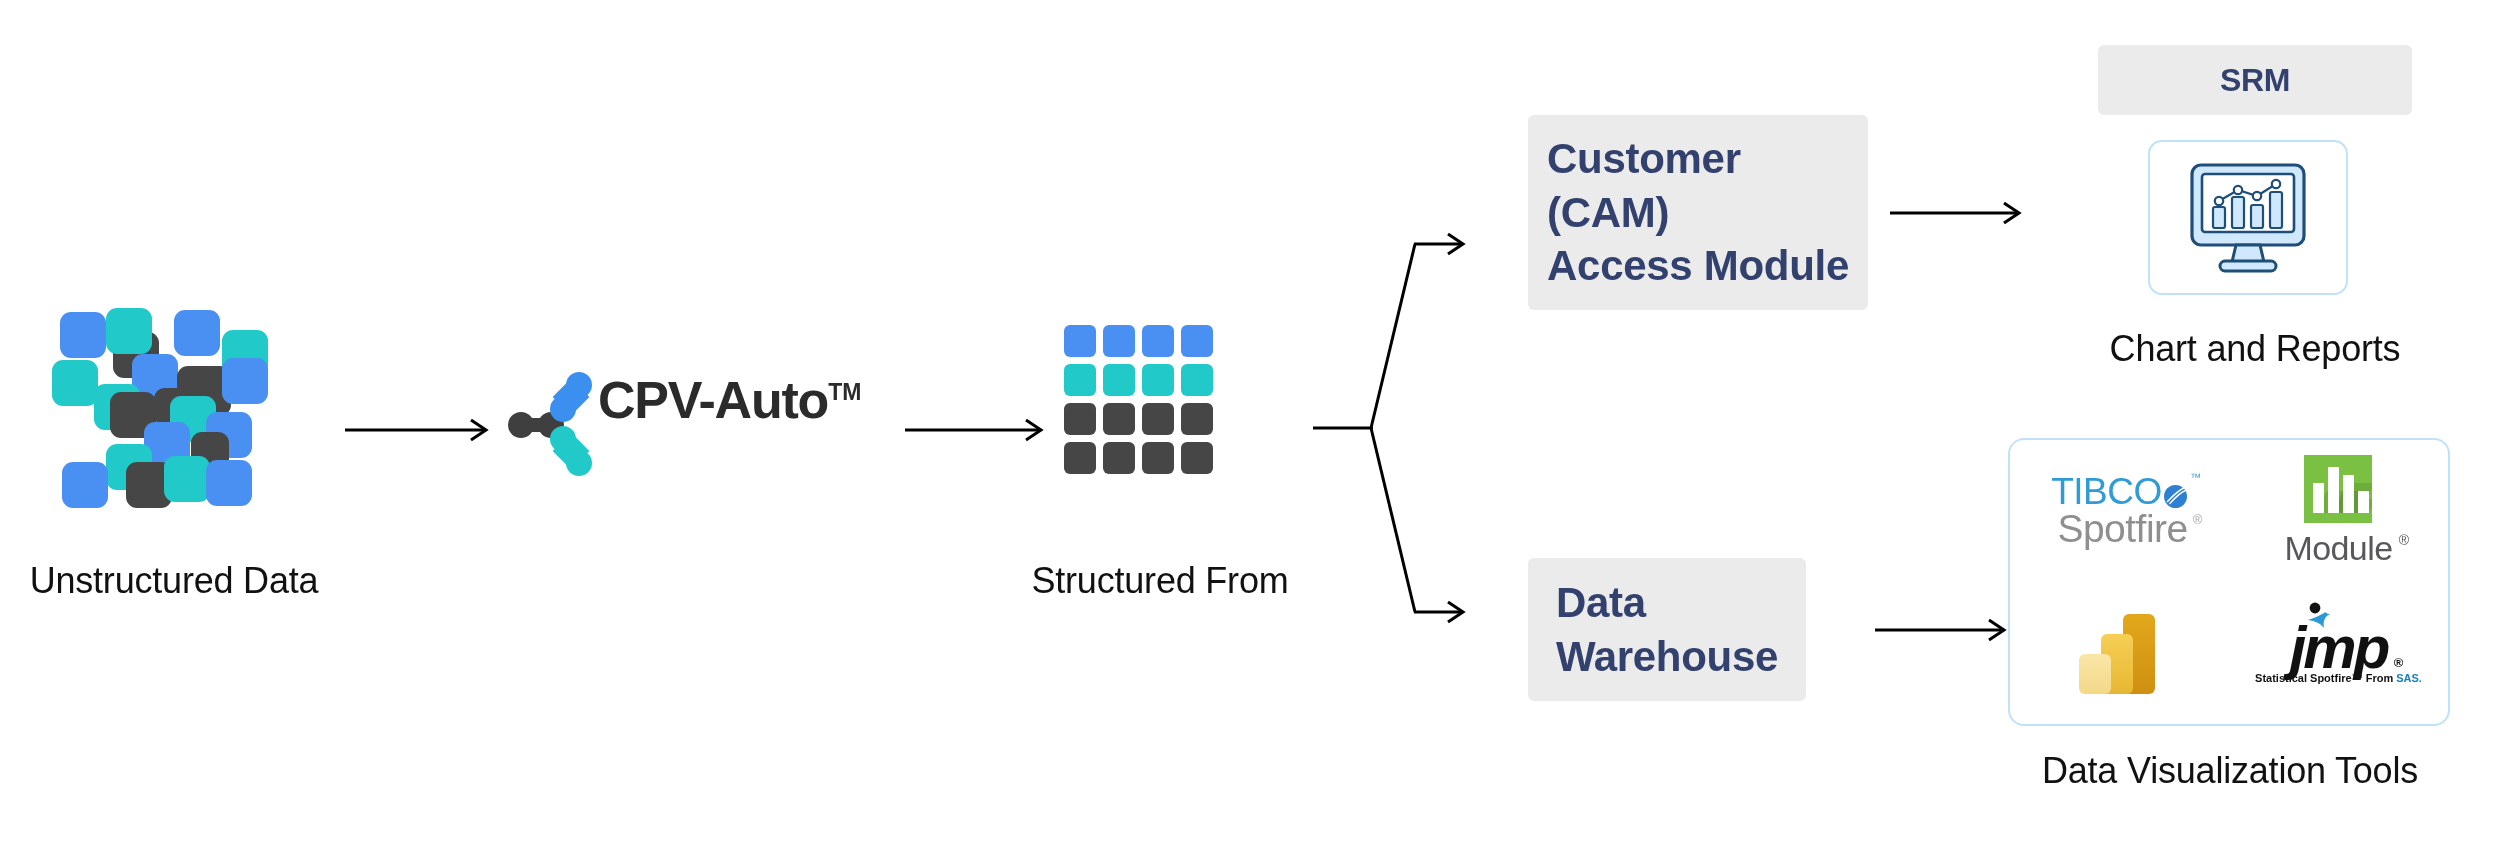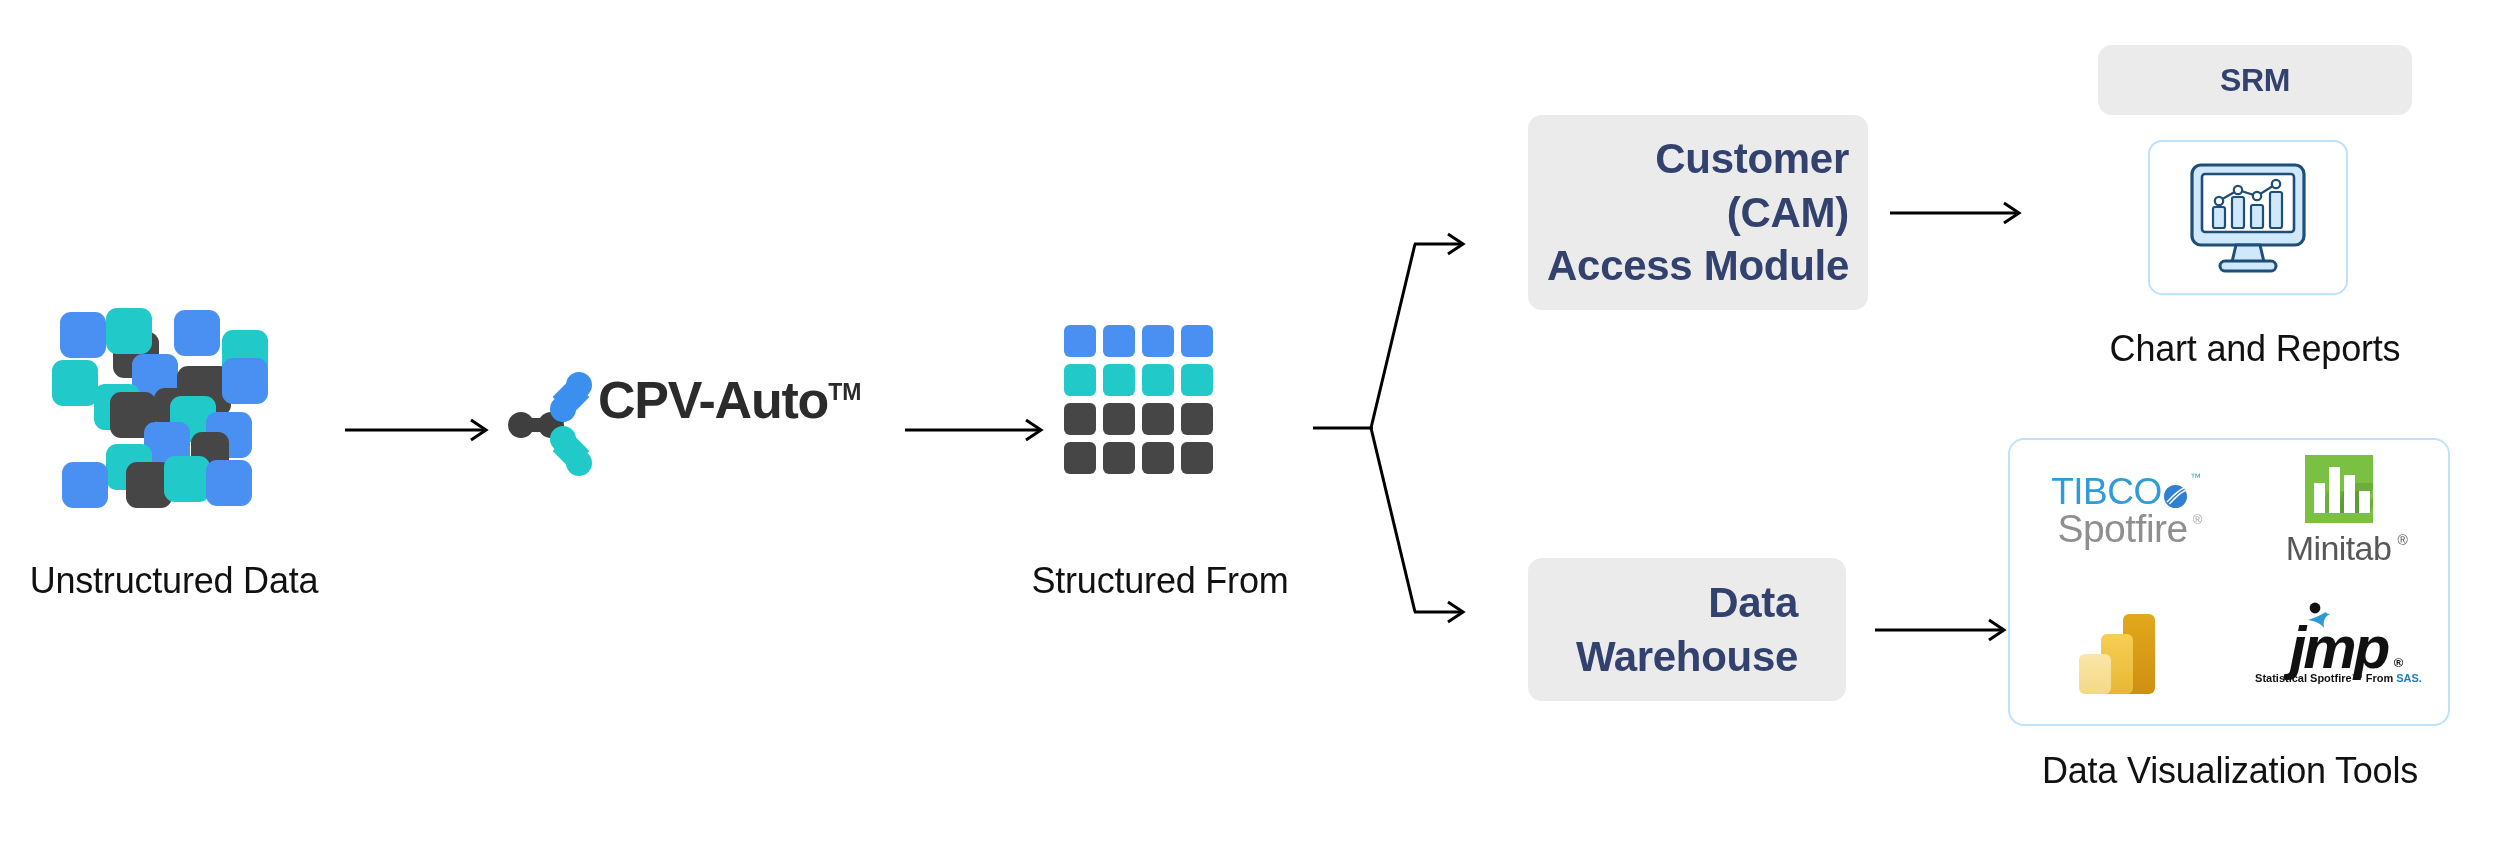--- a/index.html
+++ b/index.html
@@ -72,25 +72,25 @@
     display: grid;
     grid-template-columns: repeat(4, 32px);
     grid-template-rows: repeat(4, 32px);
     gap: 7px;
   }
   .cell { border-radius: 6px; }
 
   
   .module-box {
     background: #ebebeb;
-    border-radius: 14px;
+    border-radius: 6px;
     display: flex;
     align-items: center;
     justify-content: center;
-    text-align: right;
+    text-align: left;
     box-sizing: border-box;
     padding: 10px 16px;
   }
   .module-label {
     font-family: "Liberation Sans", sans-serif;
     font-weight: bold;
     color: #33416e;
     font-size: 42px;
     line-height: 1.28;
     letter-spacing: -0.3px;
@@ -371,21 +371,21 @@
       <circle cx="79" cy="37" r="4.2" fill="#ffffff" stroke="#1f4e79" stroke-width="2.2"></circle>
       <circle cx="98" cy="25" r="4.2" fill="#ffffff" stroke="#1f4e79" stroke-width="2.2"></circle>
 
       <path d="M58 86 L54 103 L86 103 L82 86 Z" fill="#cfe8fb" stroke="#1f4e79" stroke-width="3"></path>
       <rect x="42" y="102" width="56" height="10" rx="5" fill="#cfe8fb" stroke="#1f4e79" stroke-width="3"></rect>
     </svg>
   </div>
 
   <div class="abs caption" style="left:2090px; top:328px; width:330px;">Chart and Reports</div>
 
-  <div class="abs module-box" style="left:1528px; top:558px; width:318px; height:143px;">
+  <div class="abs module-box" style="left:1528px; top:558px; width:278px; height:143px;">
     <div class="module-label">
       <div>Data</div>
       <div>Warehouse</div>
     </div>
   </div>
 
   <svg class="abs" style="left:1875px; top:615px;" width="160" height="30">
     <line x1="0" y1="15" x2="128" y2="15" stroke="#000" stroke-width="3"></line>
     <polyline points="114,5 129,15 114,25" fill="none" stroke="#000" stroke-width="3"></polyline>
   </svg>
@@ -408,21 +408,21 @@
     <div class="minitab">
       <div class="minitab-sq">
         <div class="msh" style="left:18px; bottom:10px; width:34px; height:22px; transform:skewX(-22deg);"></div>
         <div class="msh" style="left:36px; bottom:10px; width:28px; height:30px; transform:skewX(-22deg);"></div>
         <div class="msh" style="left:50px; bottom:10px; width:18px; height:14px; transform:skewX(-22deg);"></div>
         <div class="mb" style="left:9px;  width:11px; height:30px;"></div>
         <div class="mb" style="left:24px; width:11px; height:46px;"></div>
         <div class="mb" style="left:39px; width:11px; height:38px;"></div>
         <div class="mb" style="left:54px; width:11px; height:22px;"></div>
       </div>
-      <span class="minitab-word"><span>Minitab</span><span class="minitab-r">®</span></span>
+      <span class="minitab-word"><span>Module</span><span class="minitab-r">®</span></span>
     </div>
 
     <div class="pbi">
       <div class="pbi-bar" style="left:46px; top:2px;  width:32px; height:80px; background:linear-gradient(180deg,#e2a81b,#cf8f12);"></div>
       <div class="pbi-bar" style="left:24px; top:22px; width:32px; height:60px; background:linear-gradient(180deg,#f6cf55,#e7b733);"></div>
       <div class="pbi-bar" style="left:2px;  top:42px; width:32px; height:40px; background:linear-gradient(180deg,#fae6a8,#f3d887);"></div>
     </div>
 
     <div class="jmp">
       <svg class="jmp-star" width="46" height="34" viewBox="0 0 46 34">

